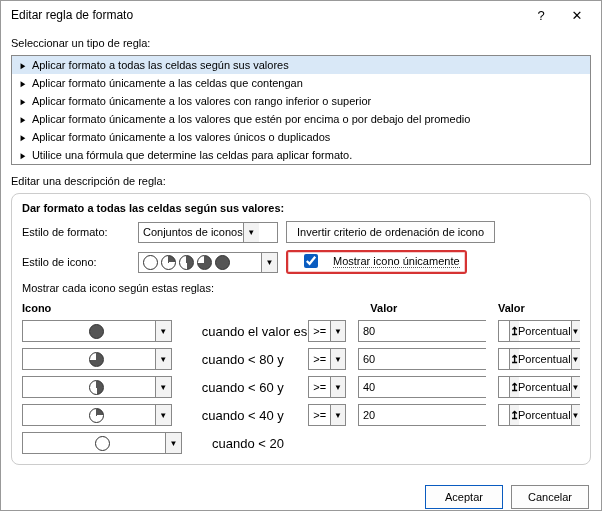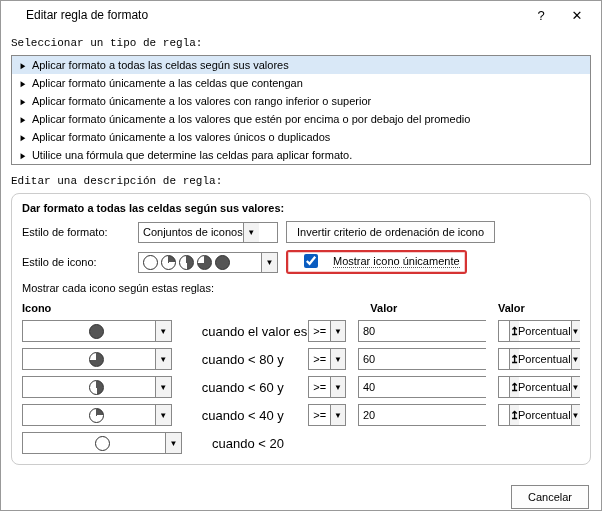--- a/index.html
+++ b/index.html
@@ -1,22 +1,22 @@
 <!DOCTYPE html>
 <html><head>
 <meta charset="utf-8">
 <style>
 * { box-sizing: border-box; margin: 0; padding: 0; font-family: "Segoe UI", Tahoma, sans-serif; font-size: 11px; }
 body { background: #fff; width: 602px; height: 511px; overflow: hidden; user-select: none; }
 .window { width: 602px; height: 511px; border: 1px solid #999; background: #fff; display: flex; flex-direction: column; }
 .titlebar { height: 30px; display: flex; align-items: center; padding: 0 6px 0 10px; }
-.titlebar .title { flex: 1; font-size: 12px; margin-left: 15px; }
+.titlebar .title { flex: 1; font-size: 12px; }
 .titlebar .icon-btn { width: 36px; height: 28px; display: flex; align-items: center; justify-content: center; font-size: 13px; }
 .body { padding: 6px 10px 10px 10px; display: flex; flex-direction: column; gap: 4px; }
-.section-label { font-size: 11px; margin-top: 2px; font-family: Liberation Mono, monospace; }
+.section-label { font-size: 11px; margin-top: 2px; }
 .rule-list { border: 1px solid #888; margin-top: 2px; }
 .rule-item { padding: 3px 6px; display: flex; align-items: center; gap: 4px; border-bottom: none; }
 .rule-item.selected { background: #d9e8f7; }
 .ptr { font-size: 10px; transform: scaleX(0.8); display: inline-block; }
 .group { border: 1px solid #ccc; border-radius: 8px; padding: 8px 10px 10px 10px; margin-top: 2px; }
 .bold { font-weight: 600; }
 .row { display: flex; align-items: center; gap: 8px; margin-top: 7px; }
 .lbl-col { width: 108px; }
 select, .combo, .btn, .spin-wrap input { border: 1px solid #888; background: #fff; font-size: 11px; padding: 1px 3px; height: 21px; }
 .combo { display: inline-flex; align-items: center; padding: 0 0 0 4px; }
@@ -221,15 +221,16 @@
       <span class="single-pie " style=""></span>
       <span class="arrow">▼</span>
     </div>
     <div class="cond-text">cuando &lt; 20</div>
     </div>
         </div>
     </div>
   </div>
 
   <div class="footer">
+    <div class="dlg-btn primary">Aceptar</div>
     <div class="dlg-btn">Cancelar</div>
   </div>
 </div>
 
 </body></html>

